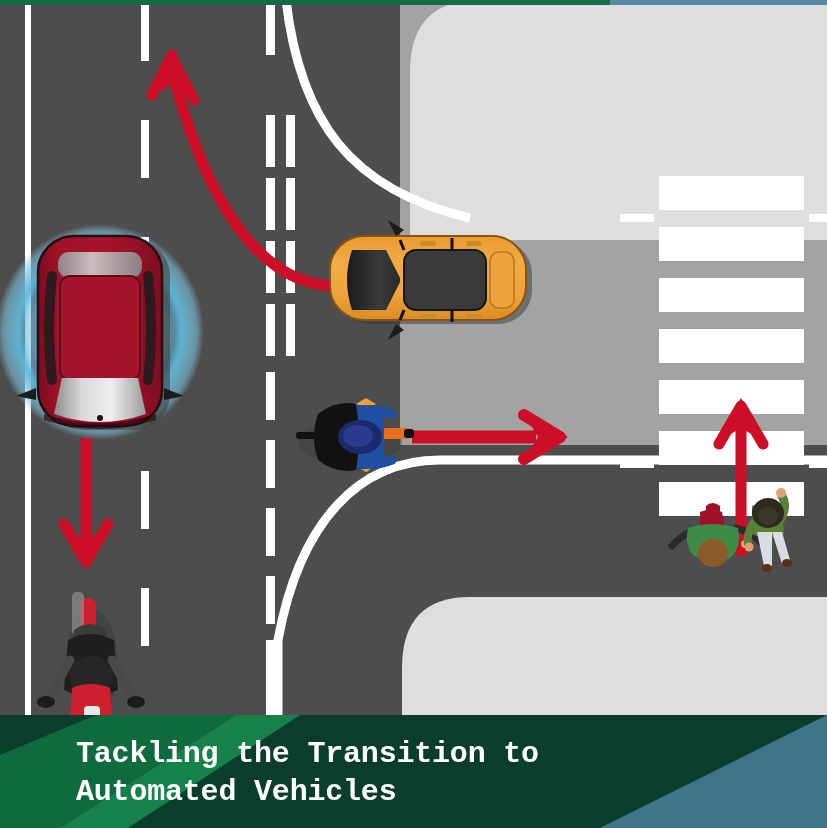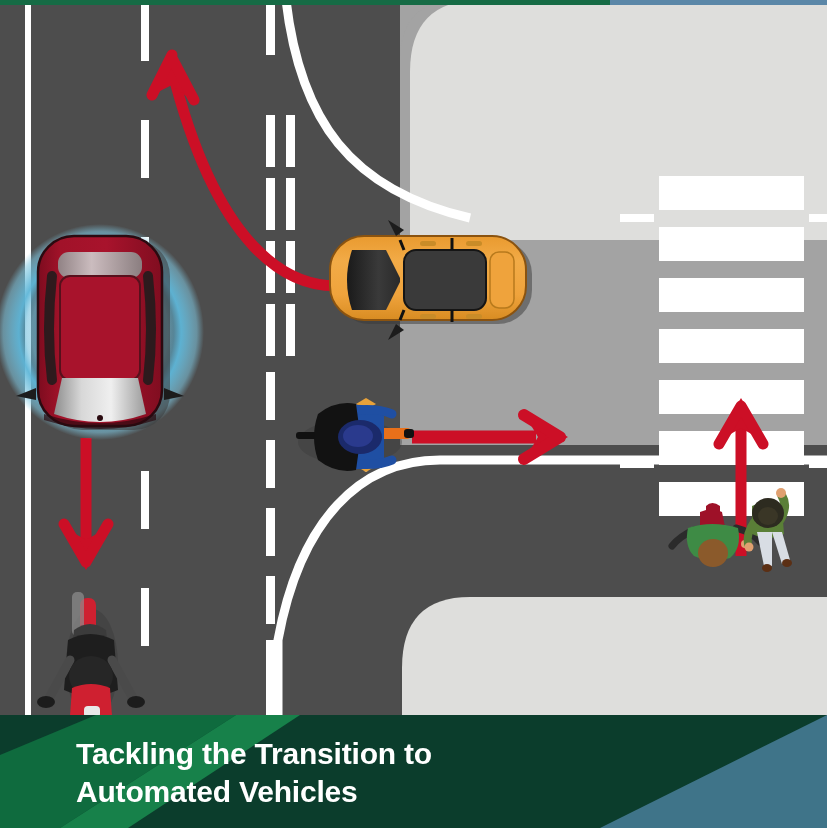--- a/index.html
+++ b/index.html
@@ -31,21 +31,21 @@
     width: 827px;
     height: 113px;
     overflow: hidden;
   }
   #banner-title {
     position: absolute;
     left: 76px;
     top: 20px;
     width: 600px;
     color: #ffffff;
-    font-family: Liberation Sans, sans-serif;
+    font-family: Liberation Mono, monospace;
     font-weight: bold;
     font-size: 30px;
     line-height: 38px;
     letter-spacing: -0.2px;
     white-space: pre-line;
   }
   .top-strip {
     position: absolute;
     left: 0;
     top: 0;

